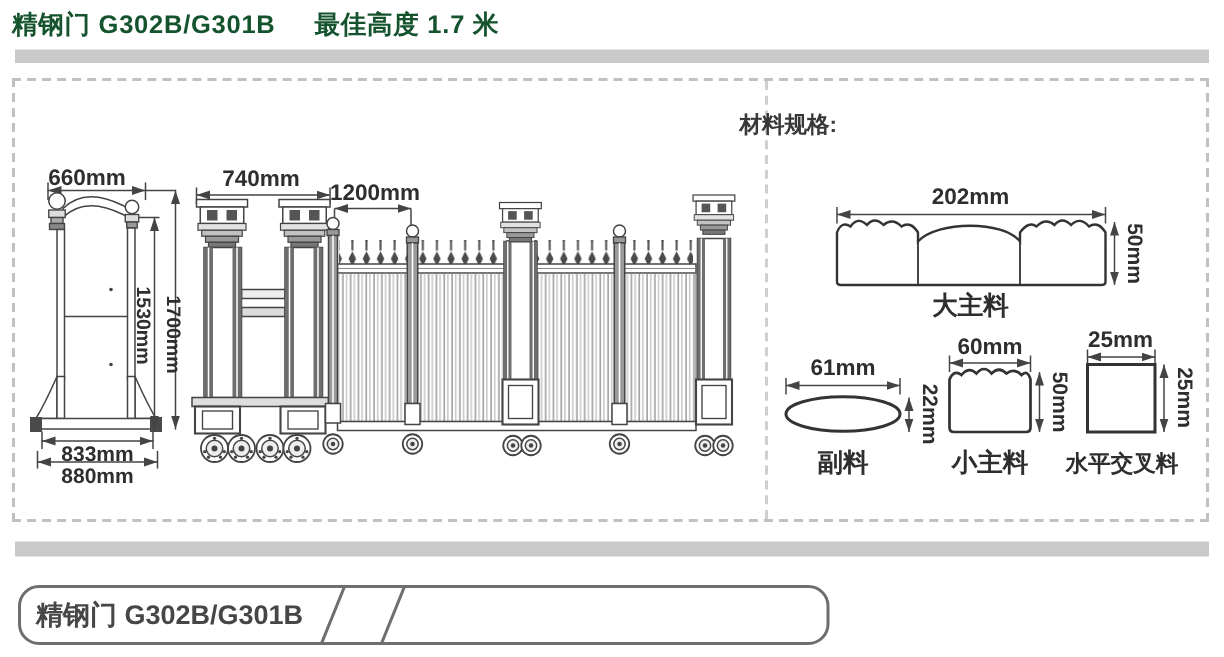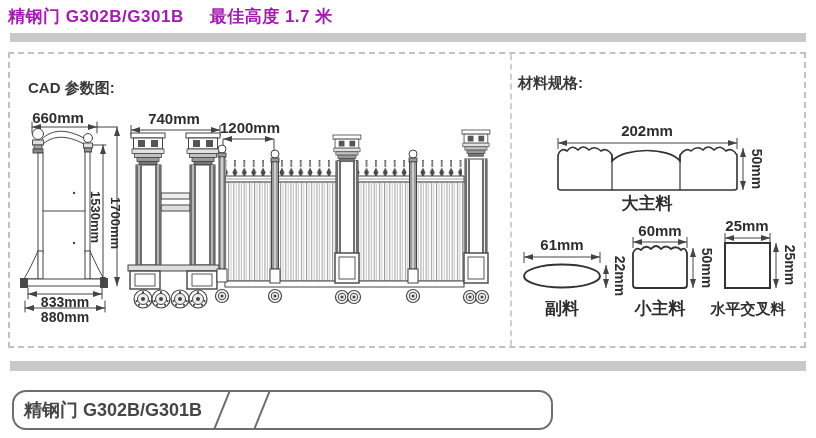--- a/index.html
+++ b/index.html
@@ -1,28 +1,28 @@
 <!DOCTYPE html>
 <html><head>
 <meta charset="utf-8">
 <style>
   html,body{margin:0;padding:0;background:#fff;}
   .page{position:relative;width:816px;height:438px;background:#fff;overflow:hidden;
         font-family:"Liberation Sans","DejaVu Sans",sans-serif;color:#3e3e3e;}
-  .title{position:absolute;left:8px;top:5px;font-size:17px;font-weight:600;color:#a21caf;letter-spacing:.5px;white-space:nowrap;}
+  .title{position:absolute;left:8px;top:5px;font-size:17px;font-weight:600;color:#14532d;letter-spacing:.5px;white-space:nowrap;}
   .title .gap{margin-left:26px;}
   .bar{position:absolute;left:10px;width:796px;height:9px;background:#c9c9c9;}
   .bar-top{top:33px;}
   .bar-bottom{top:361px;height:10px;}
   .spec-box{position:absolute;left:8px;top:52px;width:798px;height:296px;
             border:2px dashed #c1c1c1;box-sizing:border-box;}
   .vdivider{position:absolute;left:510px;top:54px;height:292px;border-left:2px dashed #cfcfcf;}
   .panel-heading{position:absolute;font-size:15px;font-weight:700;color:#383838;white-space:nowrap;}
   .cad-heading{left:28px;top:79px;}
-  .mat-heading{left:518px;top:74px;text-align:center;}
+  .mat-heading{left:493px;top:74px;text-align:center;}
   svg{position:absolute;}
   .cad-svg{left:14px;top:103px;}
   .mat-svg{left:510px;top:92px;}
   svg text{font-family:"Liberation Sans","DejaVu Sans",sans-serif;font-weight:700;fill:#2e2e2e;}
   .footer-pill{position:absolute;left:12px;top:390px;width:541px;height:40px;box-sizing:border-box;
                border:2px solid #6e6e6e;border-radius:14px;background:#fff;
                display:flex;align-items:center;overflow:hidden;
                font-size:18px;font-weight:700;color:#464646;}
   .footer-pill .seg{white-space:nowrap;}
   .footer-pill .seg:first-child{padding-left:10px;}
@@ -35,21 +35,20 @@
 
   <div class="title">
     <span>精钢门 G302B/G301B</span><span class="gap">最佳高度 1.7 米</span>
   </div>
 
   <div class="bar bar-top"></div>
 
   <div class="spec-box"></div>
   <div class="vdivider"></div>
 
-  <div class="panel-heading cad-heading">CAD 参数图:</div>
   <div class="panel-heading mat-heading">材料规格:</div>
 
   <svg class="cad-svg" width="486" height="228" viewBox="0 0 486 228">
     <defs>
       <marker id="cA" markerWidth="10" markerHeight="8" refX="9" refY="4" orient="auto" markerUnits="userSpaceOnUse">
         <path d="M0,1 L9,4 L0,7 Z" fill="#444"></path>
       </marker>
       <marker id="cB" markerWidth="10" markerHeight="8" refX="9" refY="4" orient="auto-start-reverse" markerUnits="userSpaceOnUse">
         <path d="M0,1 L9,4 L0,7 Z" fill="#444"></path>
       </marker>

